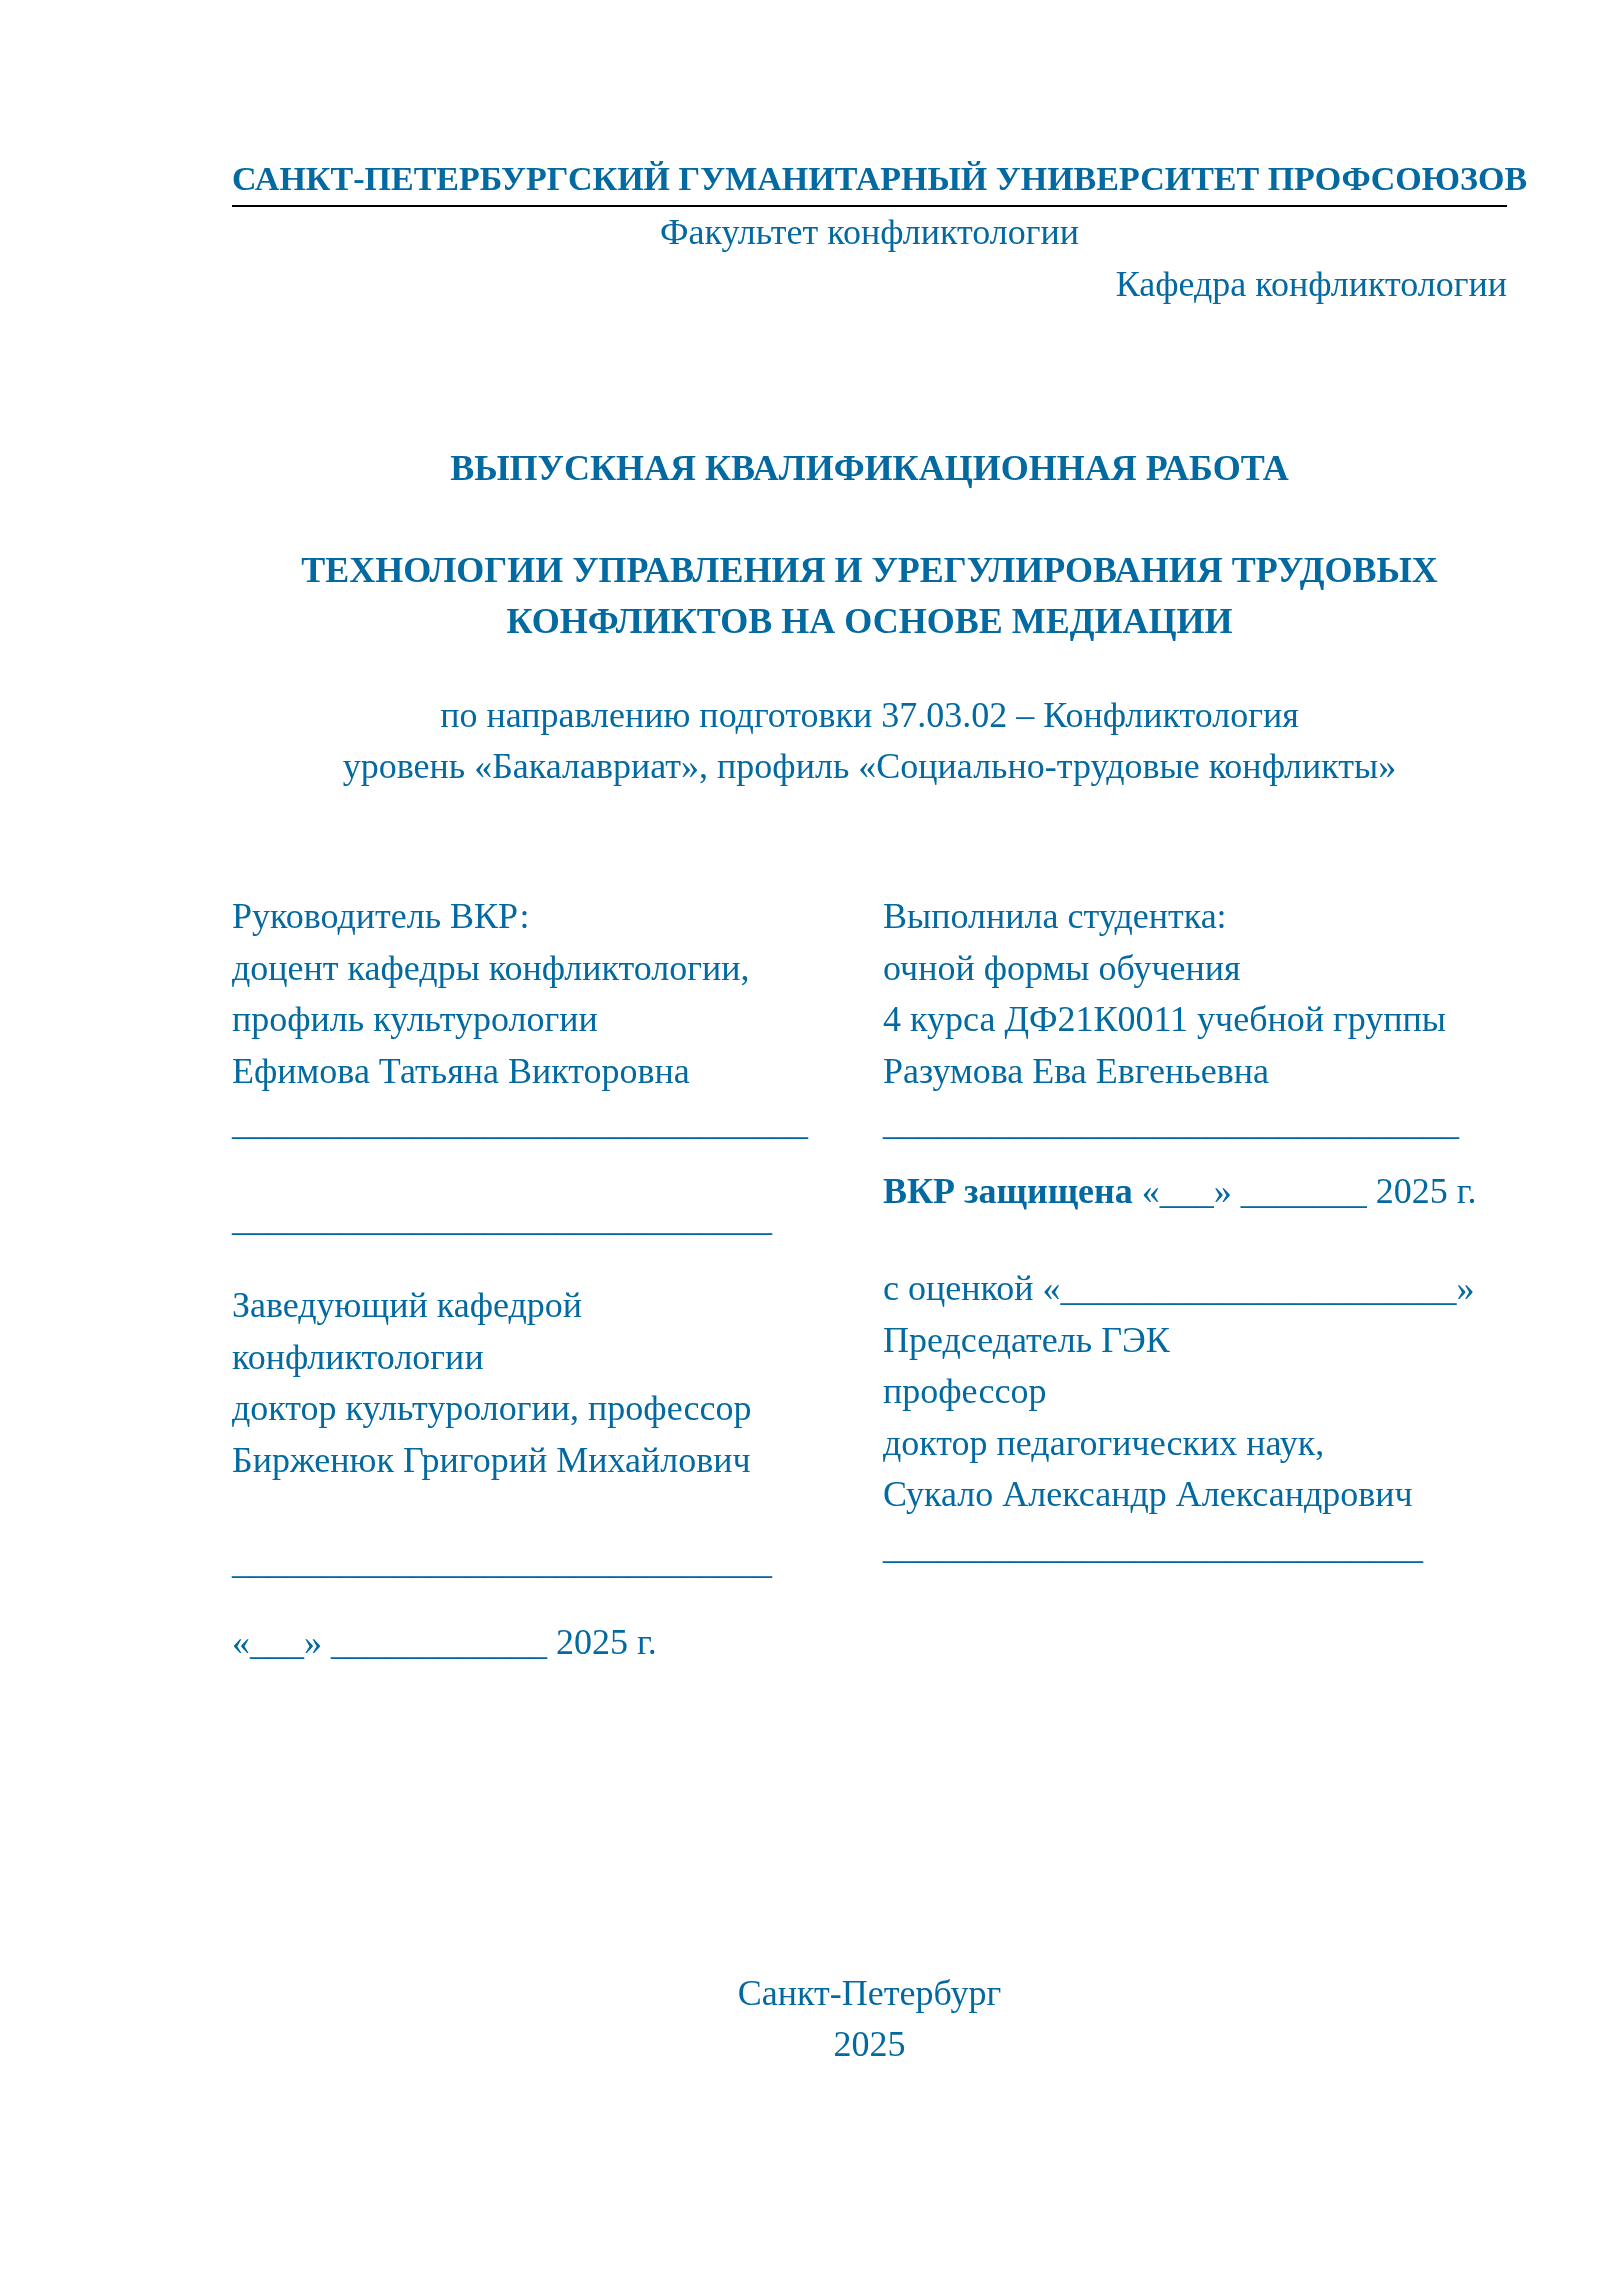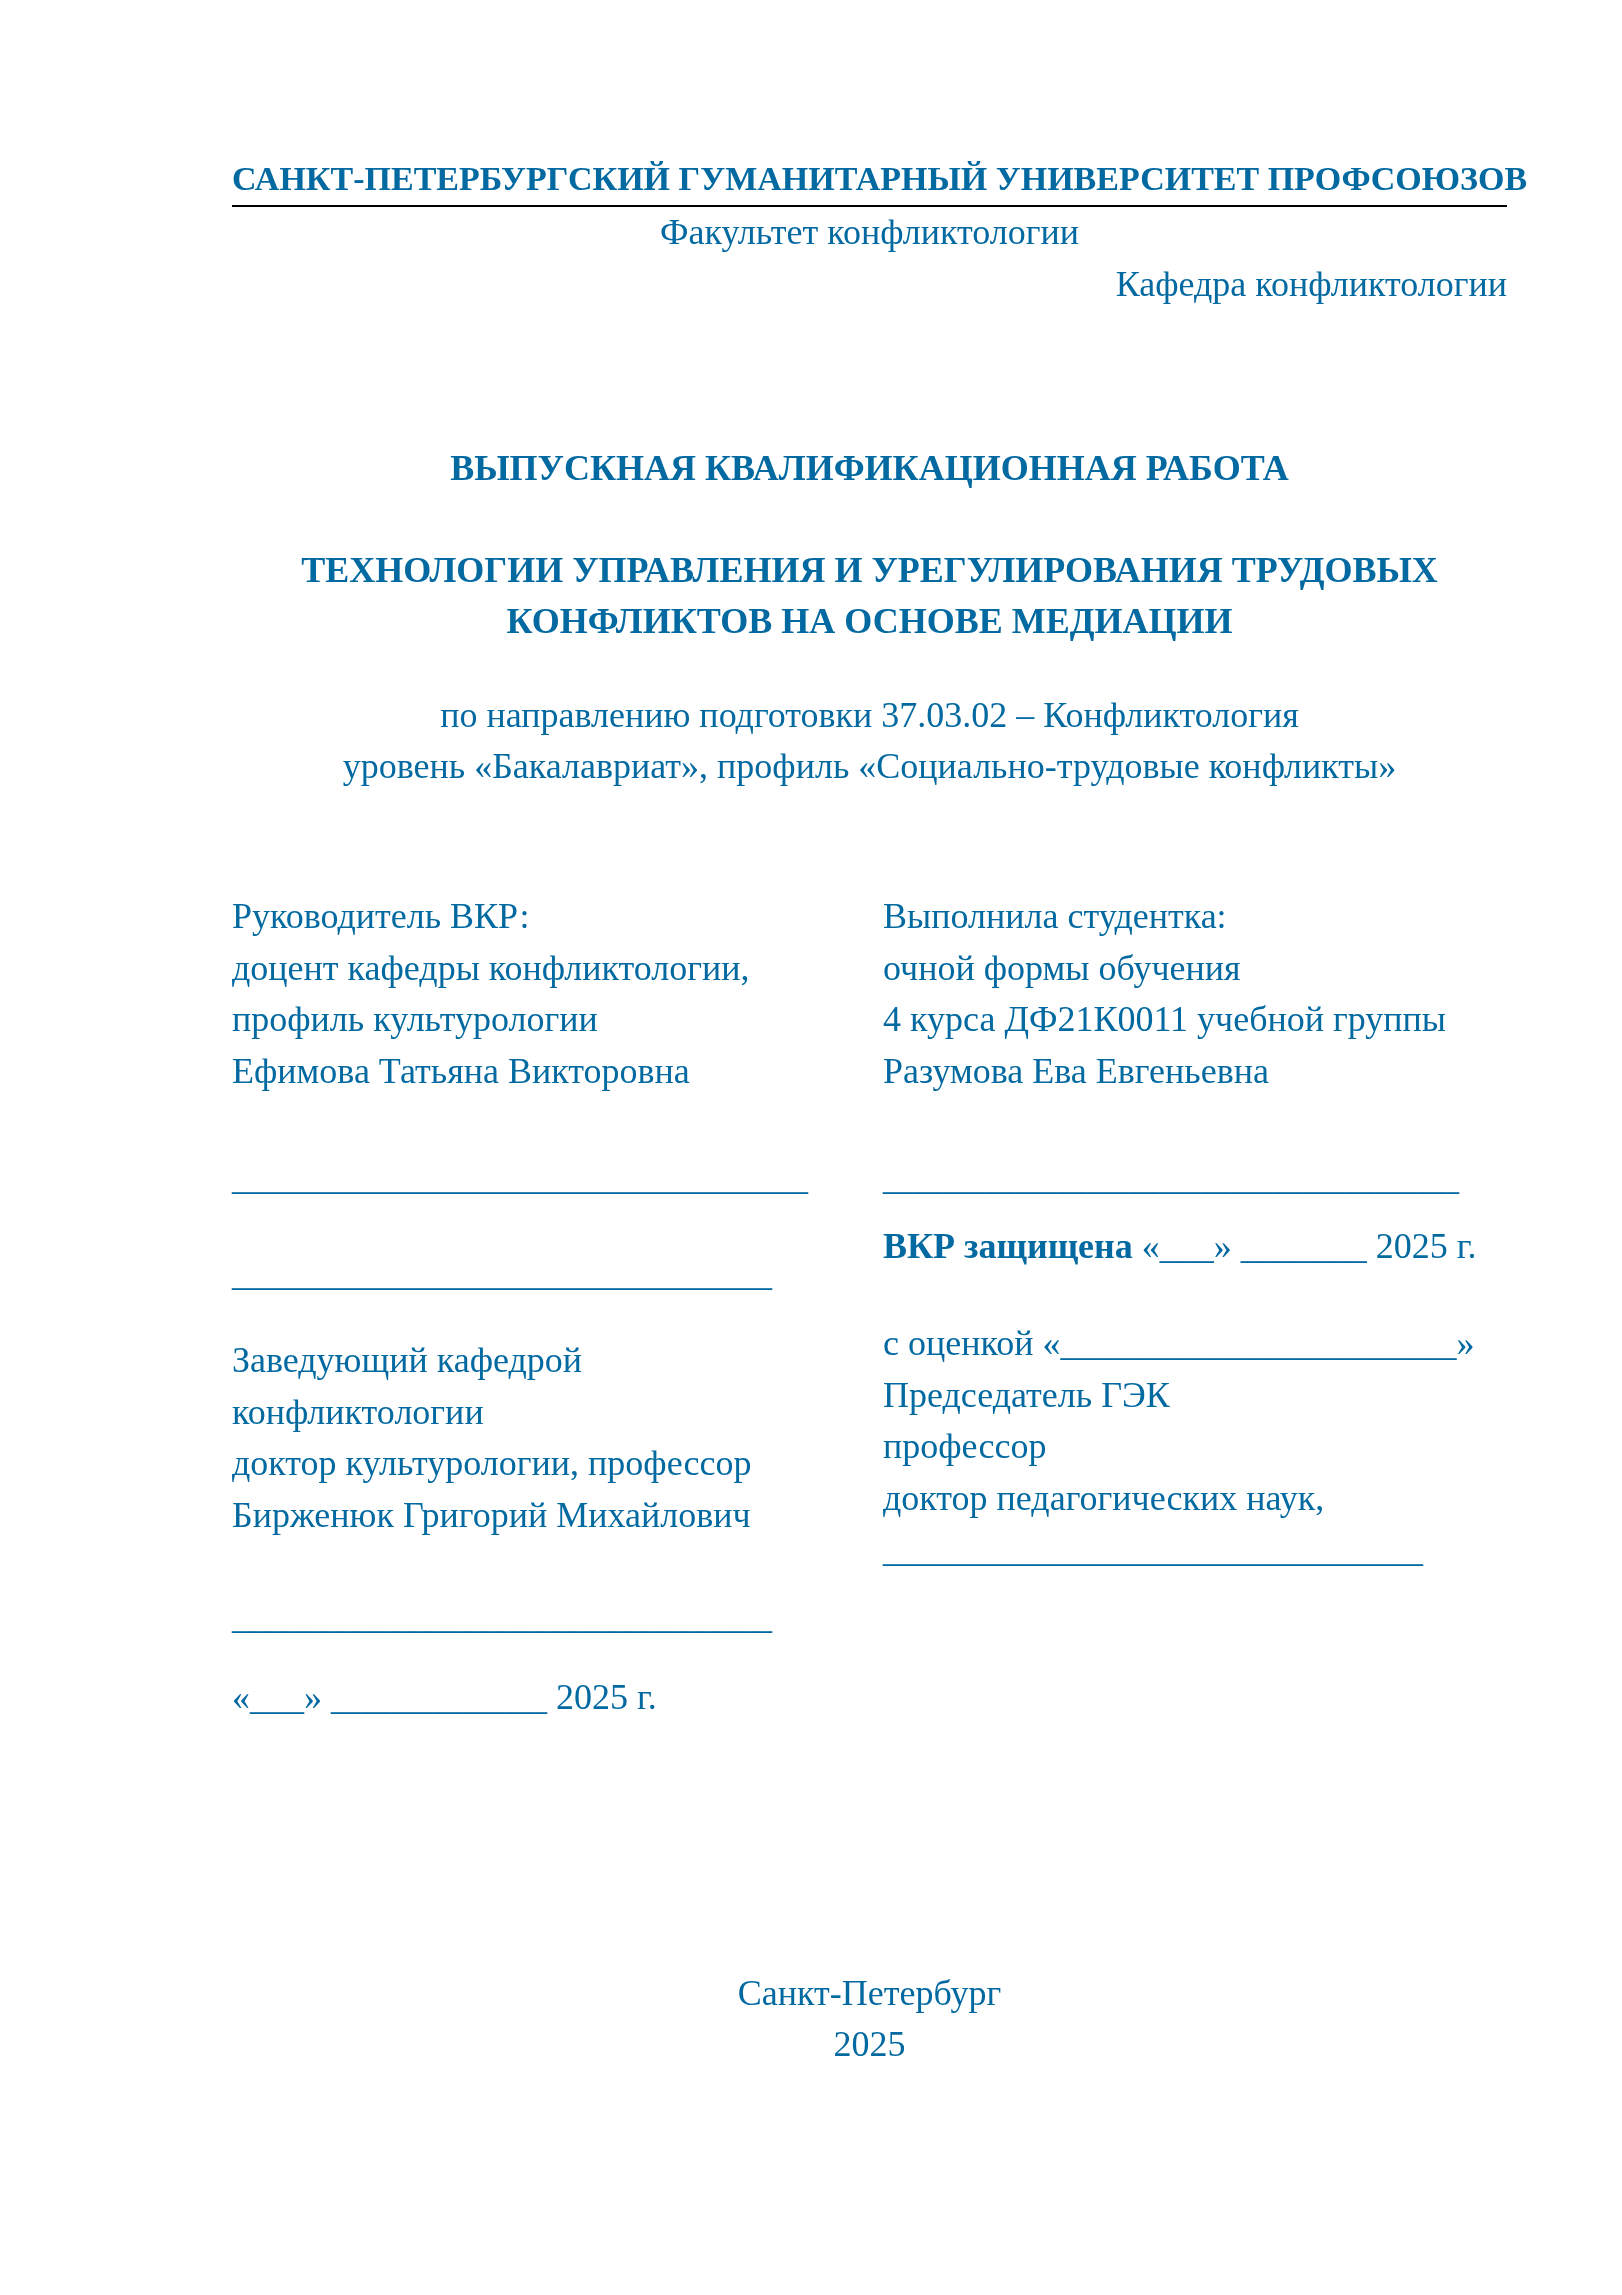--- a/index.html
+++ b/index.html
@@ -38,21 +38,21 @@
   .topic     { margin-top: 50px; }
   .program   { margin-top: 42px; }
 
   .columns {
     display: flex;
     margin-top: 99px;
   }
   .col-left  { flex: 0 0 651px; width: 651px; }
   .col-right { flex: 1; }
 
-  .mt70 { margin-top: 55px; }
+  .mt70 { }
   .mt56 { margin-top: 44px; }
   .mt46 { margin-top: 36px; }
   .mt64 { margin-top: 50px; }
   .mt59 { margin-top: 46px; }
   .mt43 { margin-top: 17px; }
   .mt37 { margin-top: 29px; }
 
   .sig-line { letter-spacing: 0; white-space: nowrap; }
 
   .footer {
@@ -117,20 +117,21 @@
 
       <div class="nowrap mt43">
         <span class="bold">ВКР защищена</span>
         <span>«___» _______ 2025 г.</span>
       </div>
 
       <div class="nowrap mt59">с оценкой «______________________»</div>
       <div>Председатель ГЭК</div>
       <div>профессор</div>
       <div>доктор педагогических наук,</div>
+      <div>Сукало Александр Александрович</div>
 
       <div class="sig-line">______________________________</div>
     </div>
 
   </div>
 
   <div class="footer">
     <div>Санкт-Петербург</div>
     <div>2025</div>
   </div>

